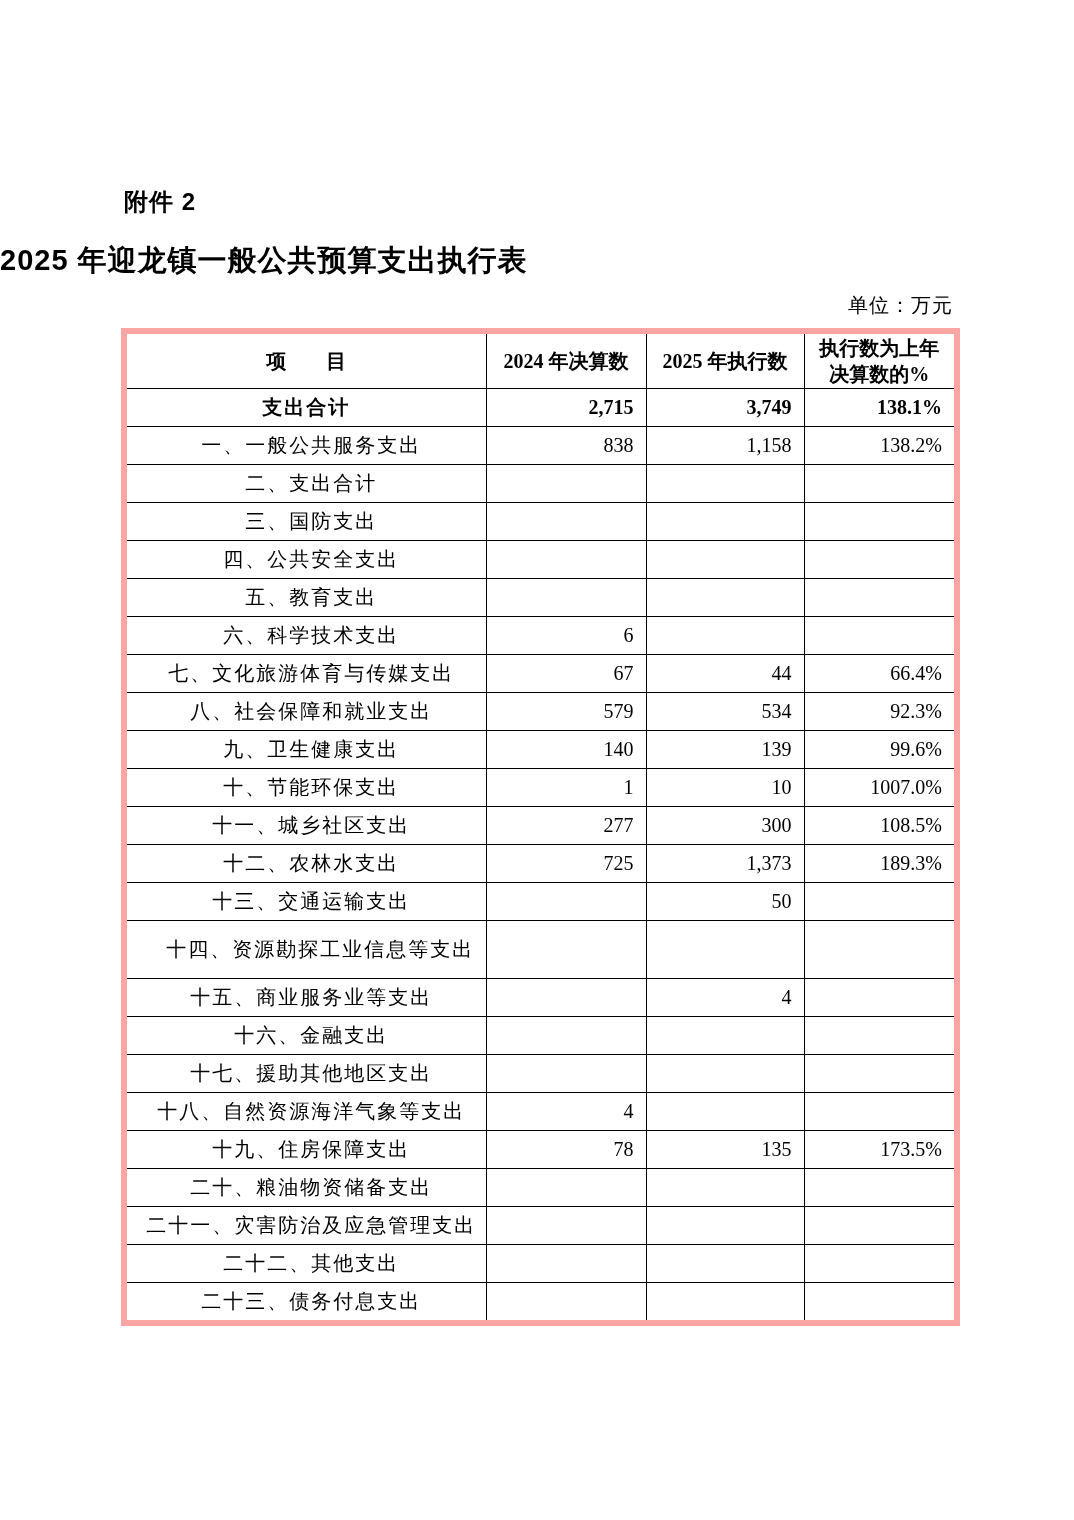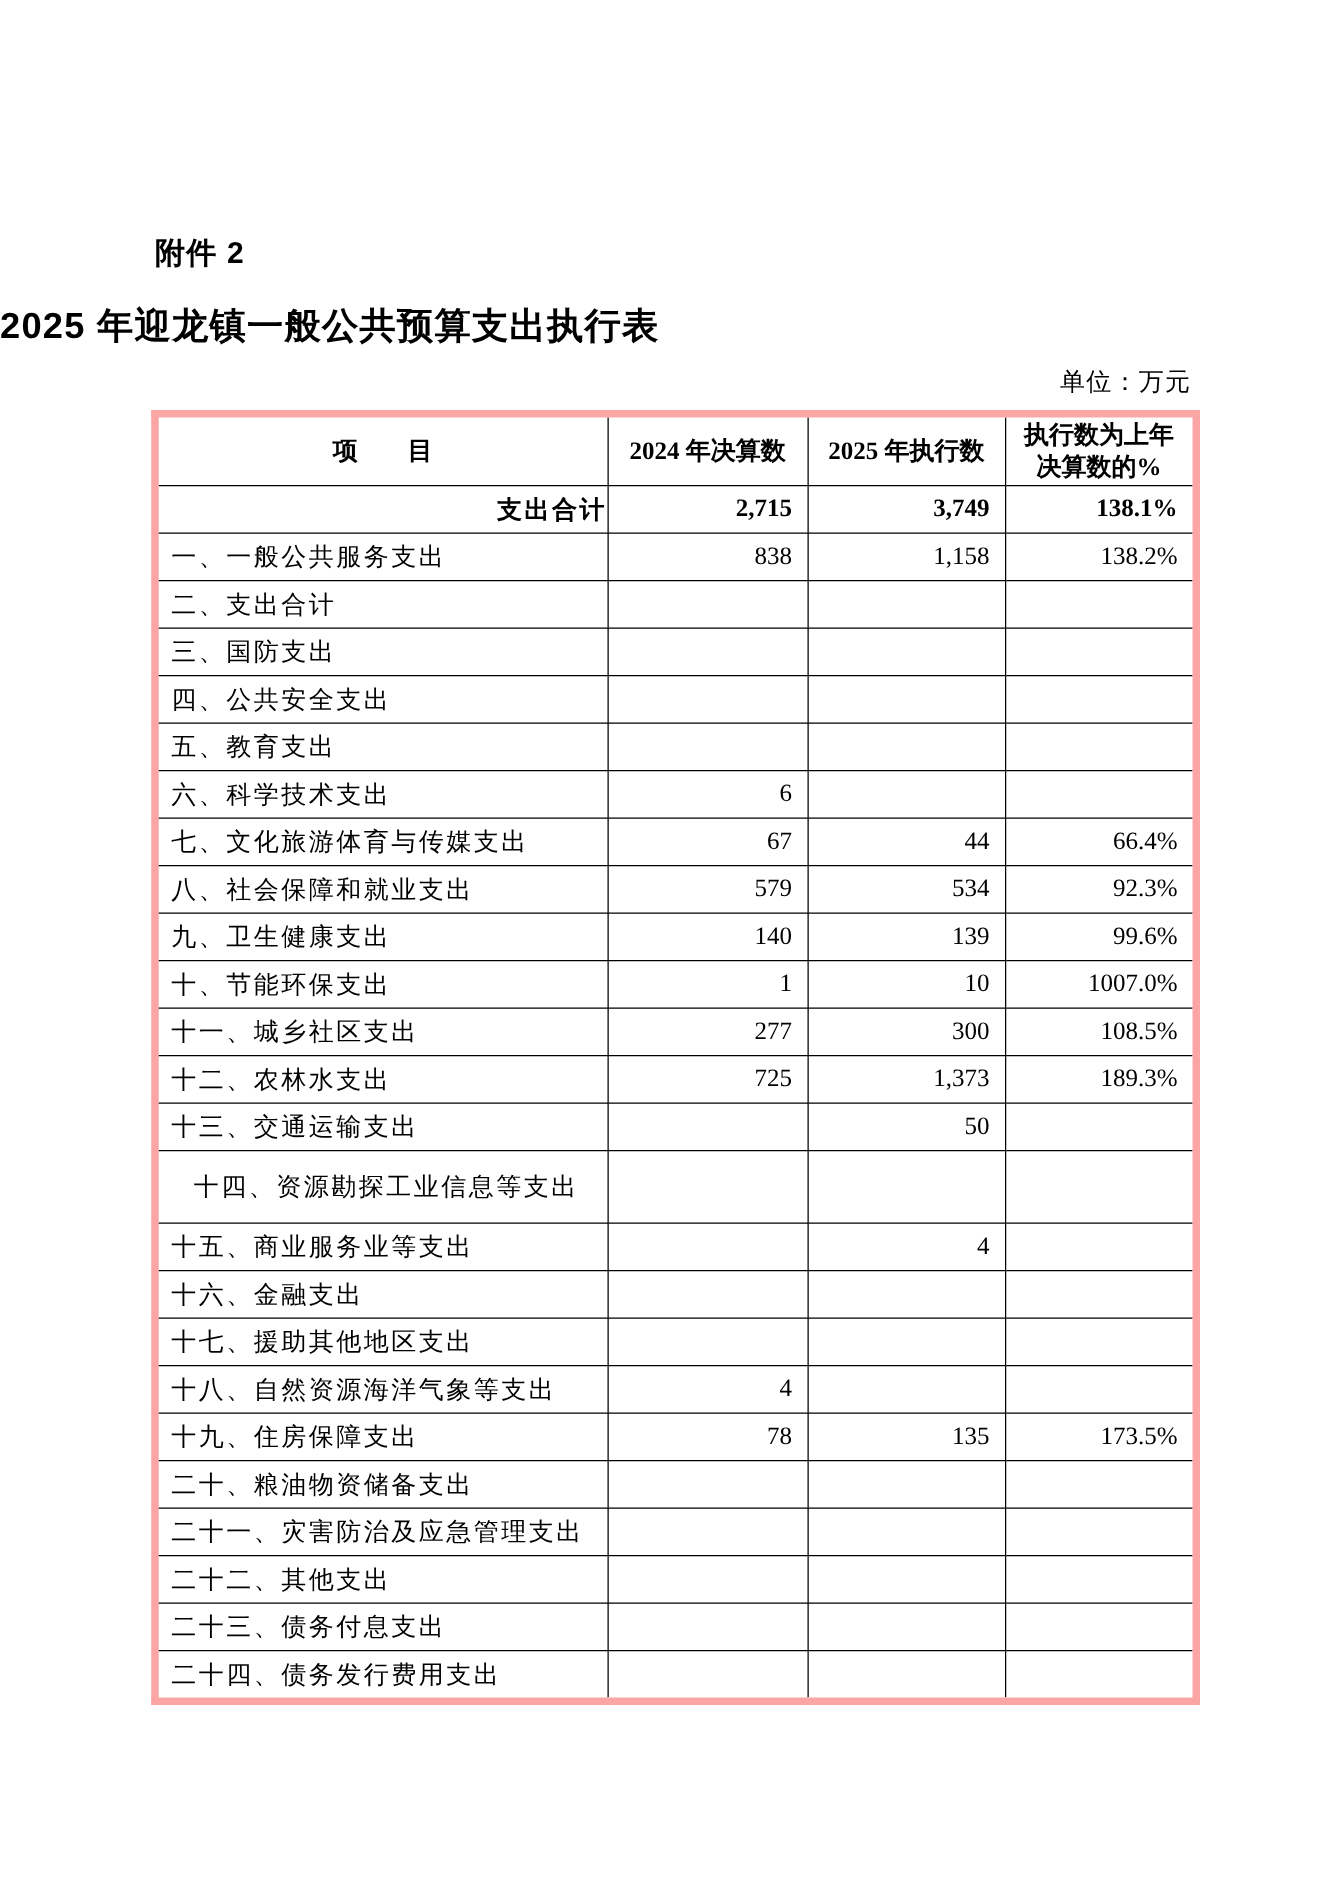--- a/index.html
+++ b/index.html
@@ -73,34 +73,34 @@
     white-space: pre-line;
   }
   tbody td {
     height: 37px;
   }
   tbody tr:nth-child(15) td {
     height: 57px; 
     padding-left: 28px;
   }
   td.cell-item {
-    text-align: left;
+    text-align: center;
     padding-left: 10px;
     letter-spacing: 2px;
   }
   td.cell-y2024, td.cell-y2025, td.cell-pct {
     text-align: right;
     padding-right: 12px;
   }
   
   tbody tr:first-child td {
     font-weight: bold;
   }
   tbody tr:first-child td.cell-item {
-    text-align: right;
+    text-align: center;
     padding-left: 0;
   }
 </style>
 </head>
 <body>
 
 <div class="page">
   <div class="attachment">附件 2</div>
 
   <div class="title">2025 年迎龙镇一般公共预算支出执行表</div>
@@ -261,21 +261,15 @@
           <td class="cell-y2024"></td>
           <td class="cell-y2025"></td>
           <td class="cell-pct"></td>
         </tr>
         <tr>
           <td class="cell-item">二十三、债务付息支出</td>
           <td class="cell-y2024"></td>
           <td class="cell-y2025"></td>
           <td class="cell-pct"></td>
         </tr>
-        <tr>
-          <td class="cell-item">二十四、债务发行费用支出</td>
-          <td class="cell-y2024"></td>
-          <td class="cell-y2025"></td>
-          <td class="cell-pct"></td>
-        </tr>
       </tbody>
   </table>
 </div>
 
 </body></html>

